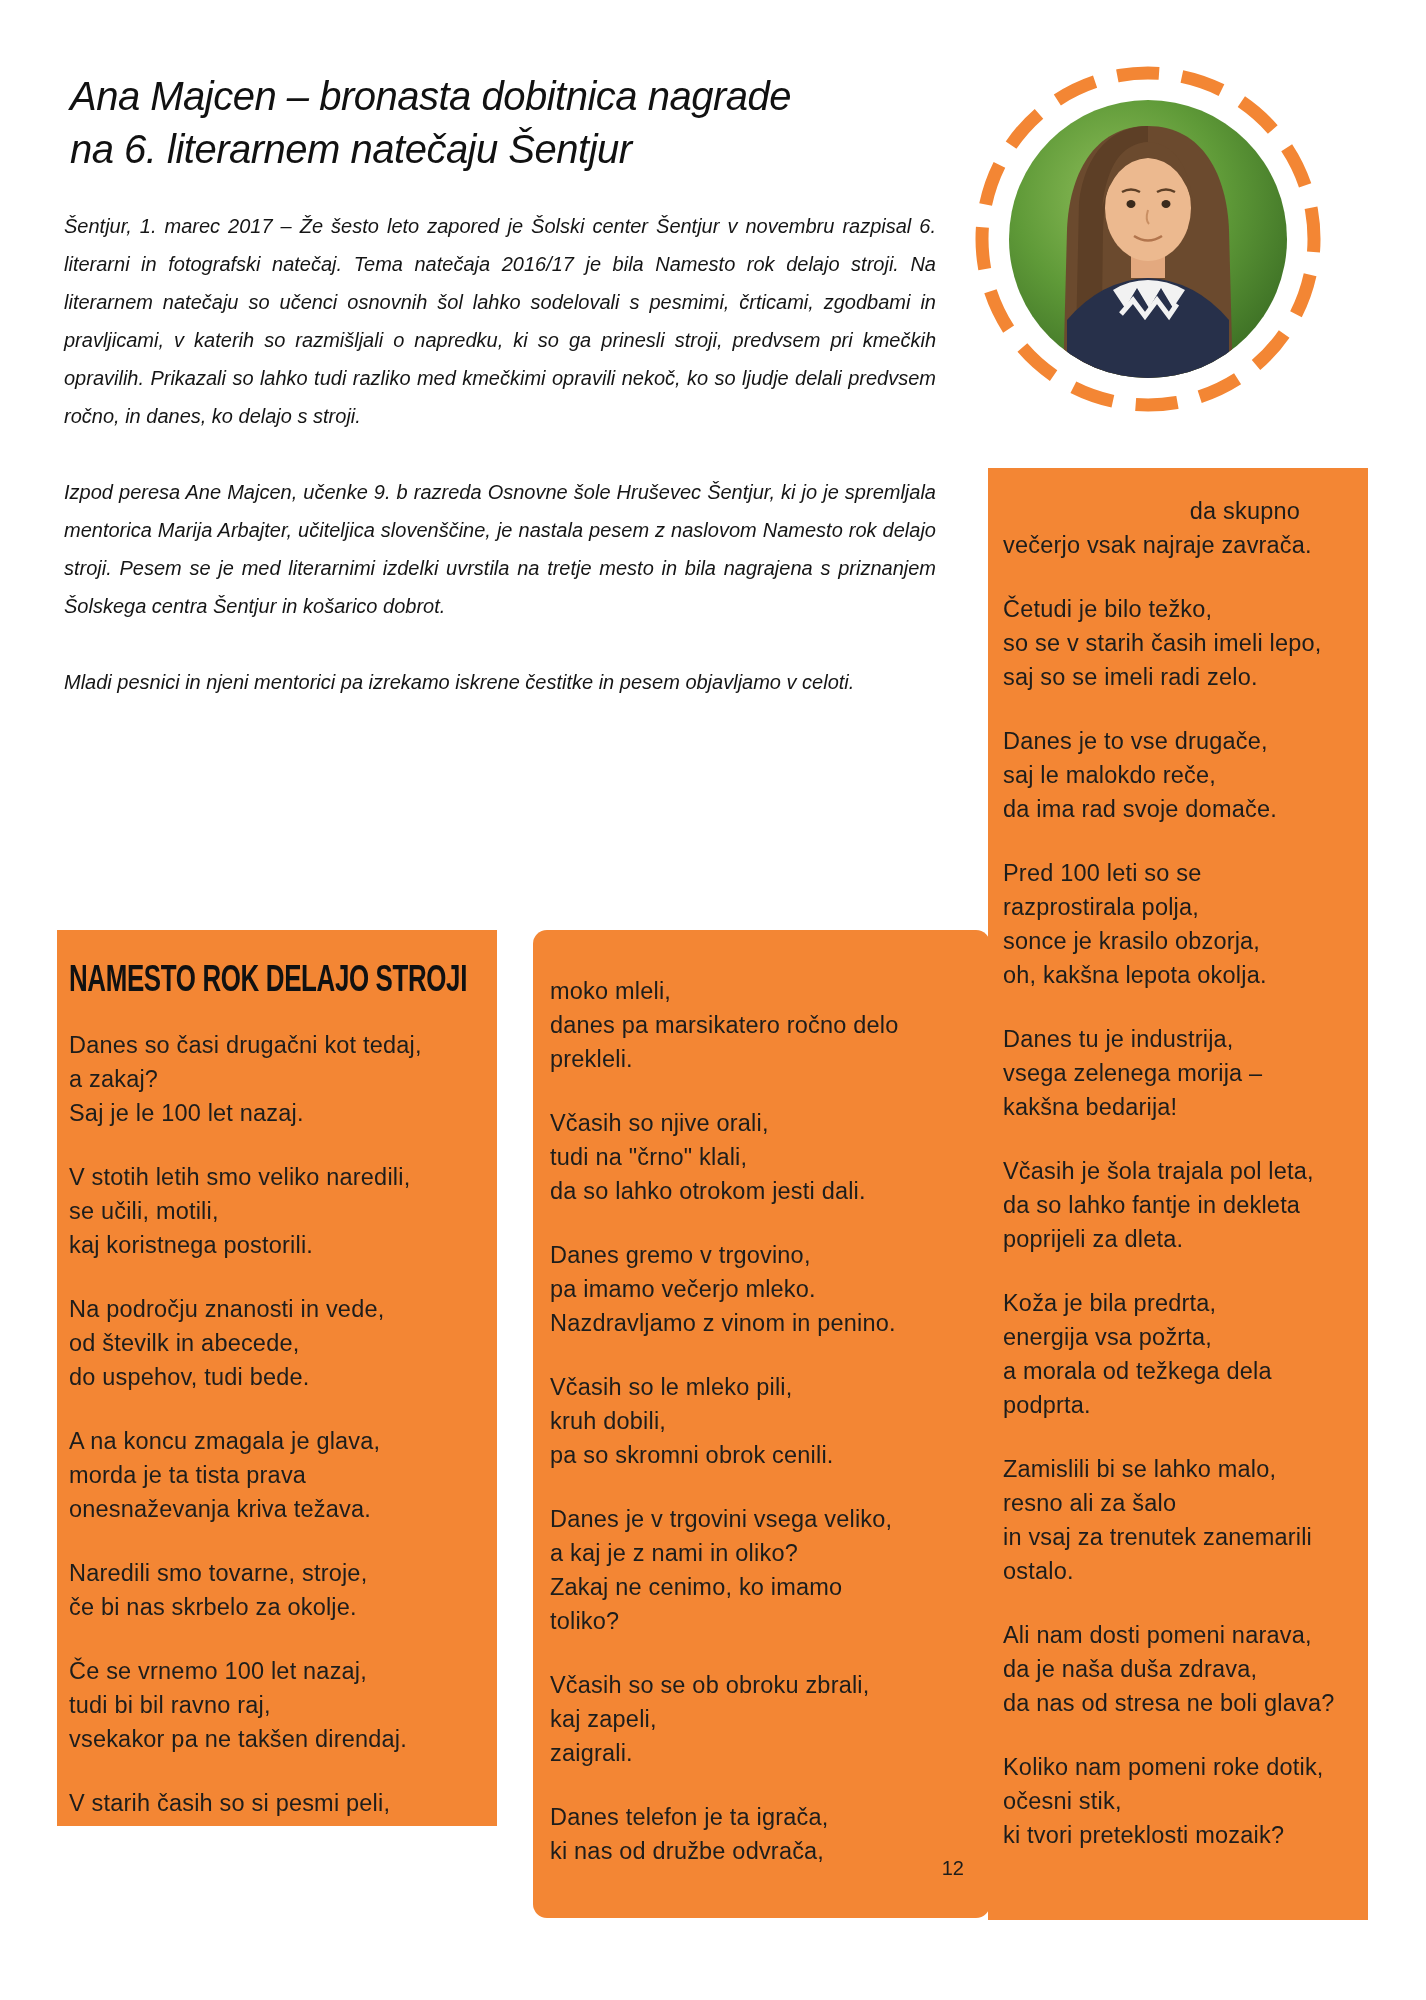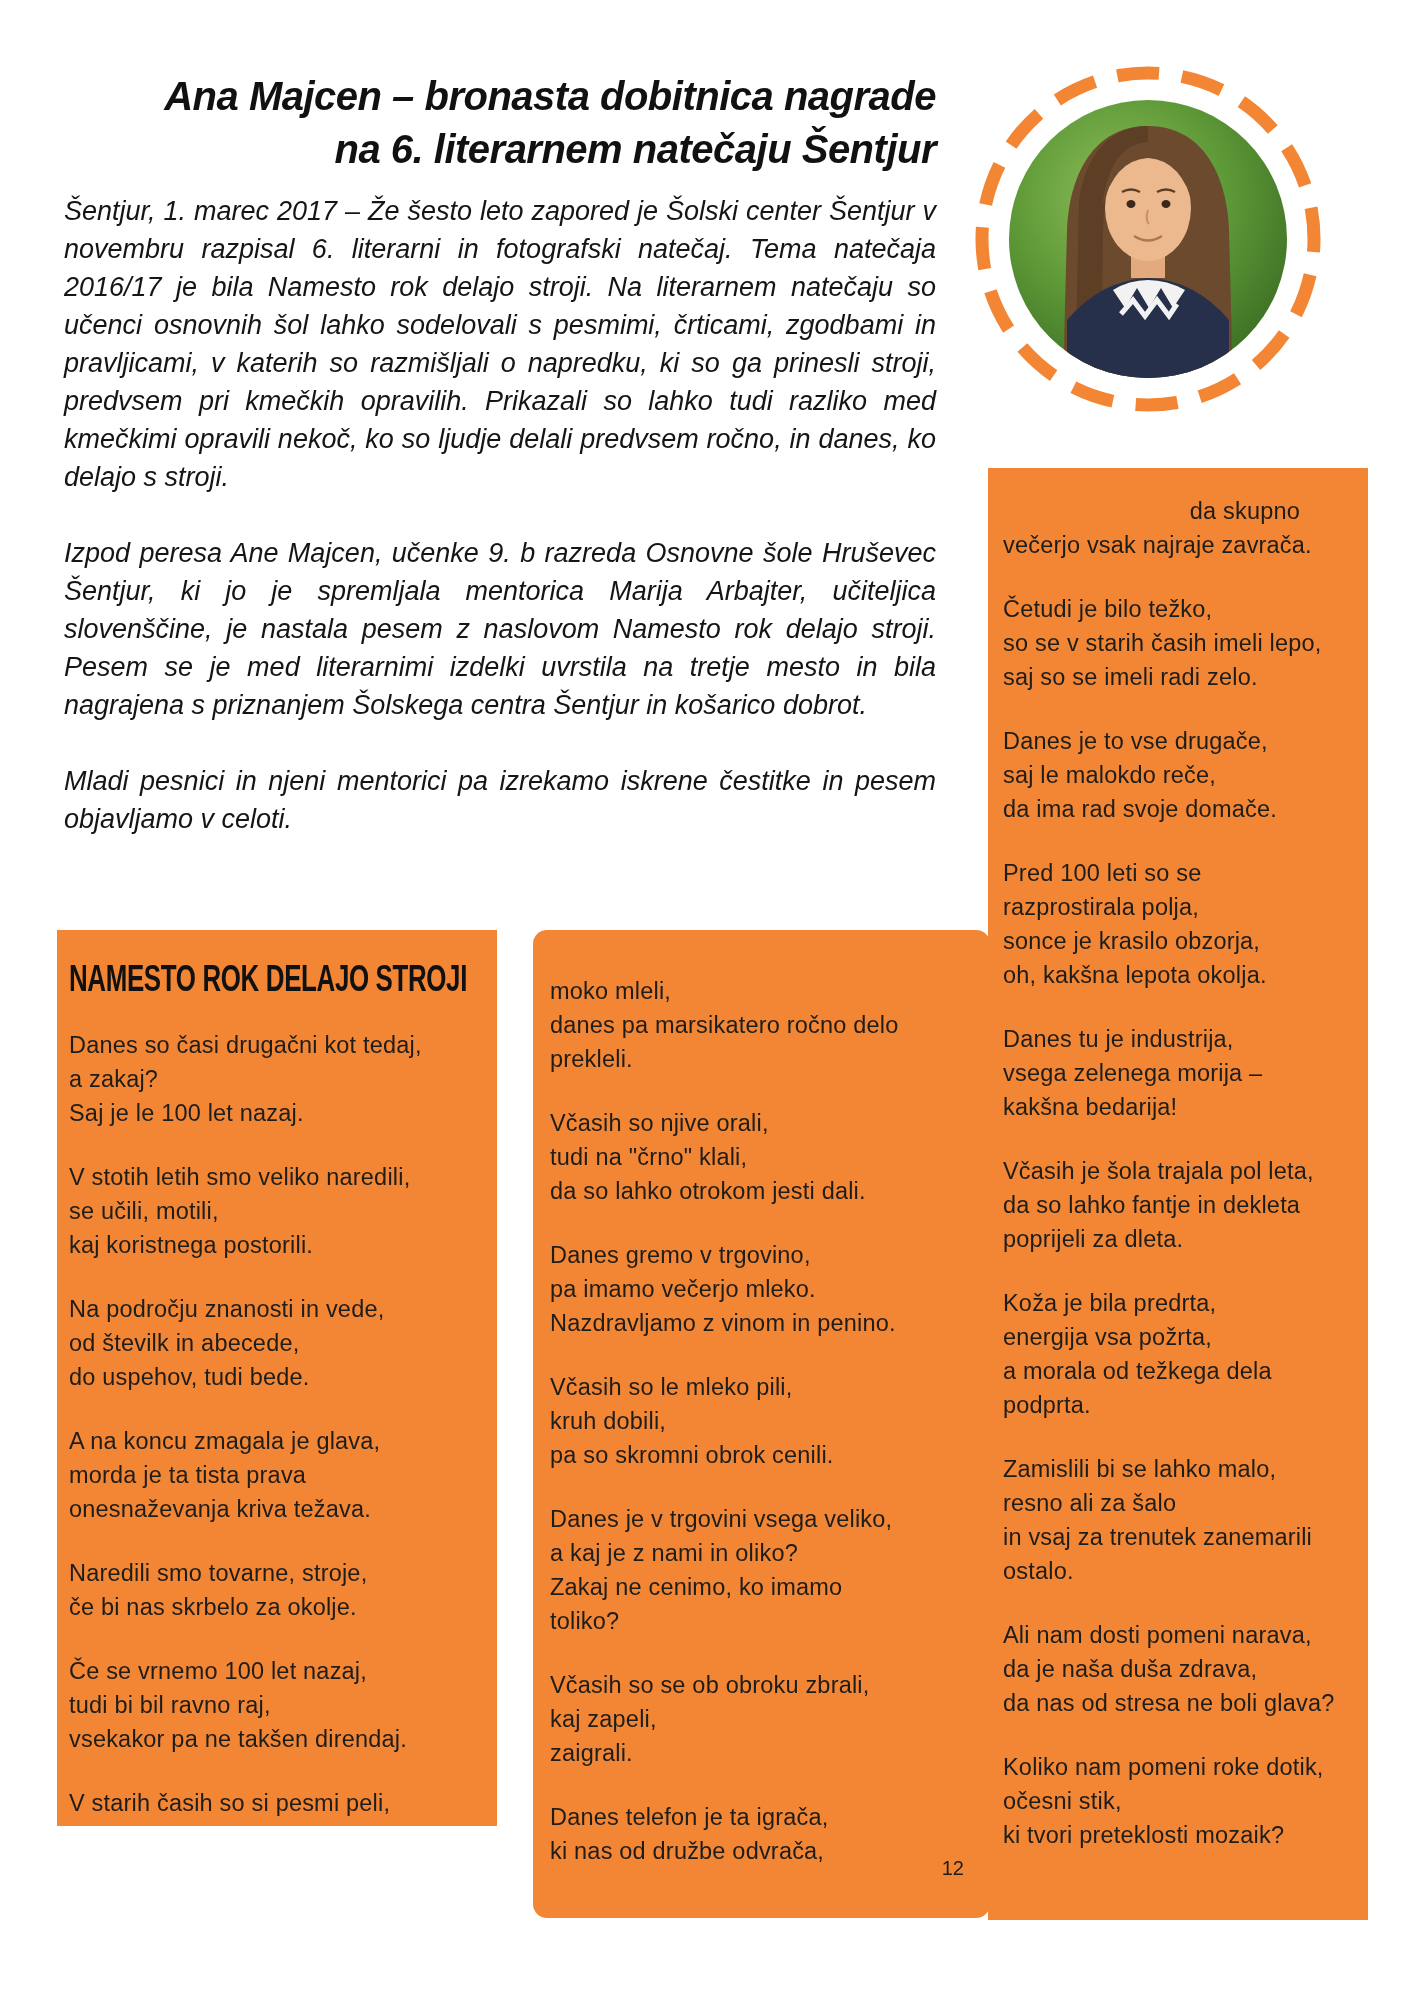--- a/index.html
+++ b/index.html
@@ -4,26 +4,26 @@
 <style>
   html,body{margin:0;padding:0;background:#e8e8e8;}
   .page{
     position:relative;width:1426px;height:2000px;background:#ffffff;
     margin:0 auto;overflow:hidden;
     font-family:"Liberation Sans",sans-serif;color:#1d1d1b;
   }
   
   .article{position:absolute;left:64px;top:70px;width:872px;}
   .title{
-    font-size:40px;line-height:53px;font-weight:700;font-style:italic;
-    letter-spacing:-0.5px;margin:0 0 16px 6px;color:#111;text-align:right;
+    font-size:40px;line-height:53px;font-weight:400;font-style:italic;
+    letter-spacing:-0.5px;margin:0 0 31px 6px;color:#111;
   }
   .title .tline{white-space:nowrap;}
   .body-text p.para{
-    margin:0 0 38px 0;font-style:italic;font-size:27px;line-height:38px;
+    margin:0 0 38px 0;font-style:italic;font-size:20px;line-height:38px;
     text-align:justify;color:#151515;
   }
   
   .photo-wrap{position:absolute;left:963px;top:52px;width:370px;height:370px;}
   
   .poem-box{position:absolute;background:#F38634;color:#1d1d1b;box-sizing:border-box;}
   .box-left  {left:57px; top:930px;width:440px;height:896px; padding:28px 10px 0 12px;}
   .box-mid   {left:533px;top:930px;width:457px;height:988px; padding:44px 10px 0 17px;border-radius:14px;}
   .box-right {left:988px;top:468px;width:380px;height:1452px;padding:26px 12px 8px 15px;}
   .poem-title{

